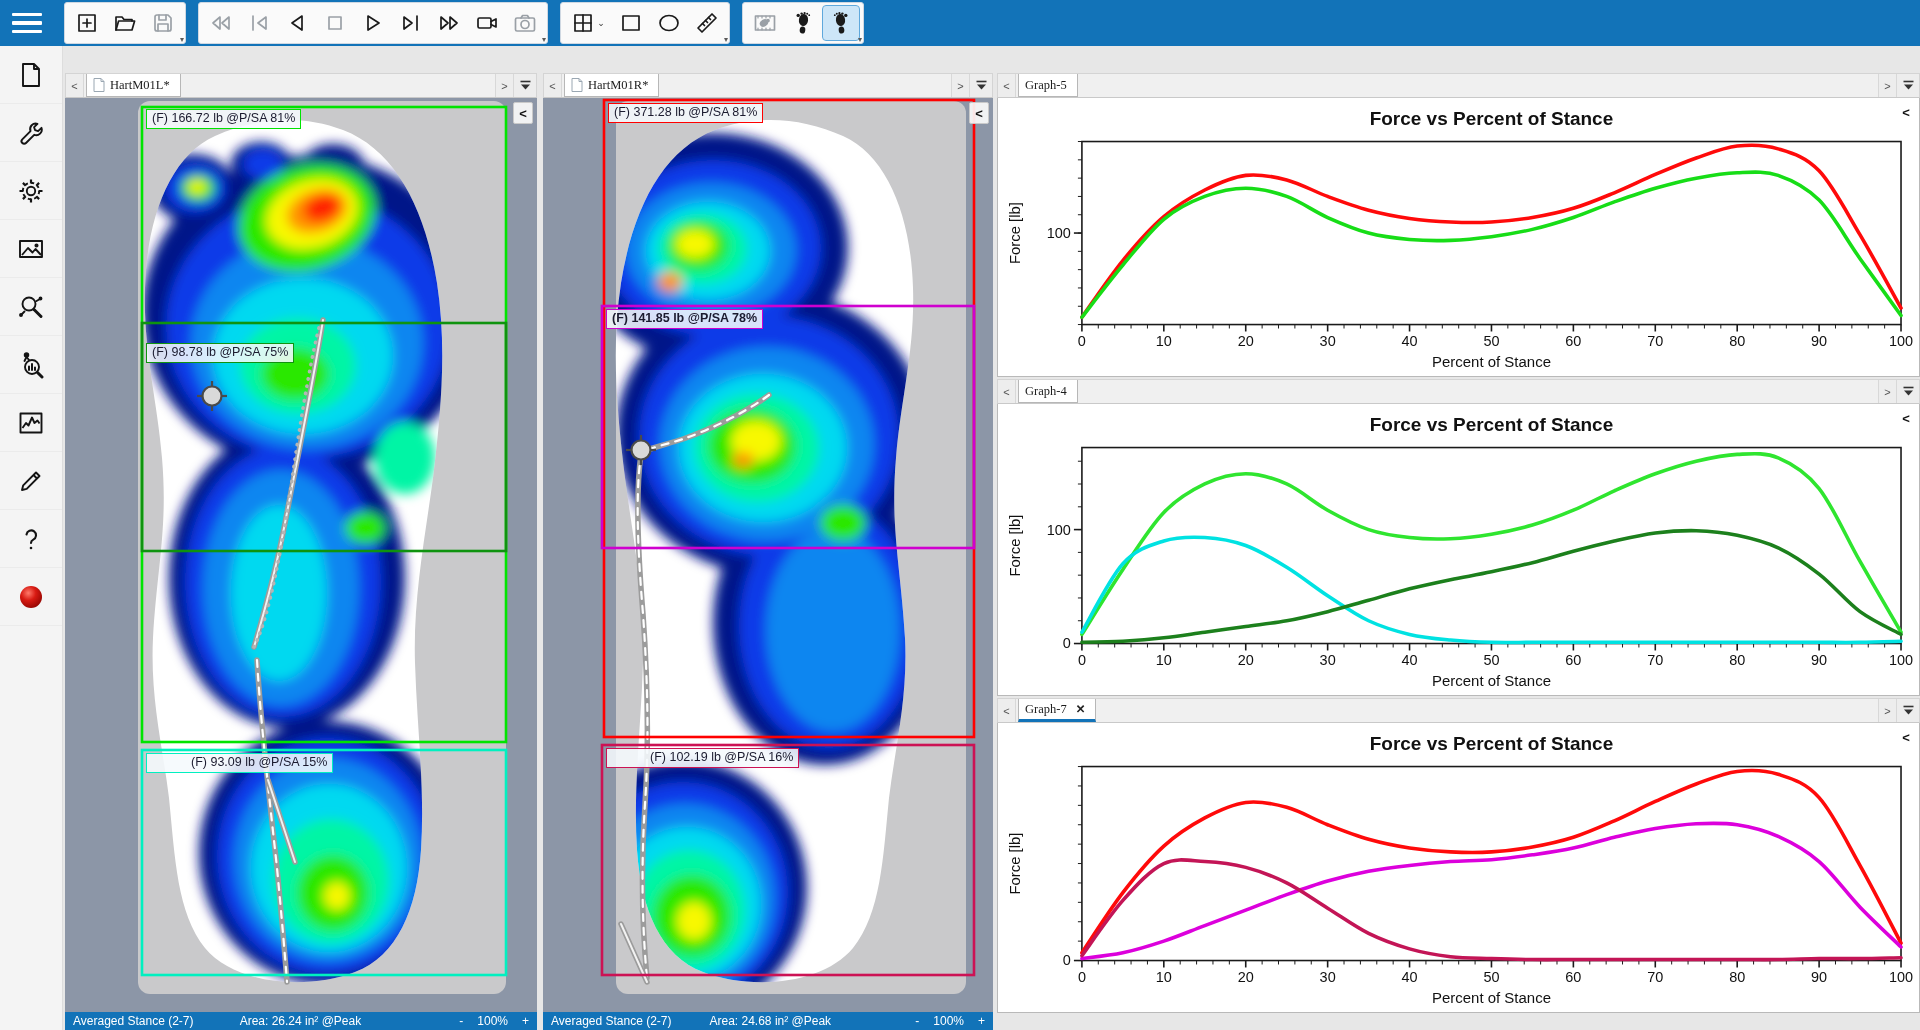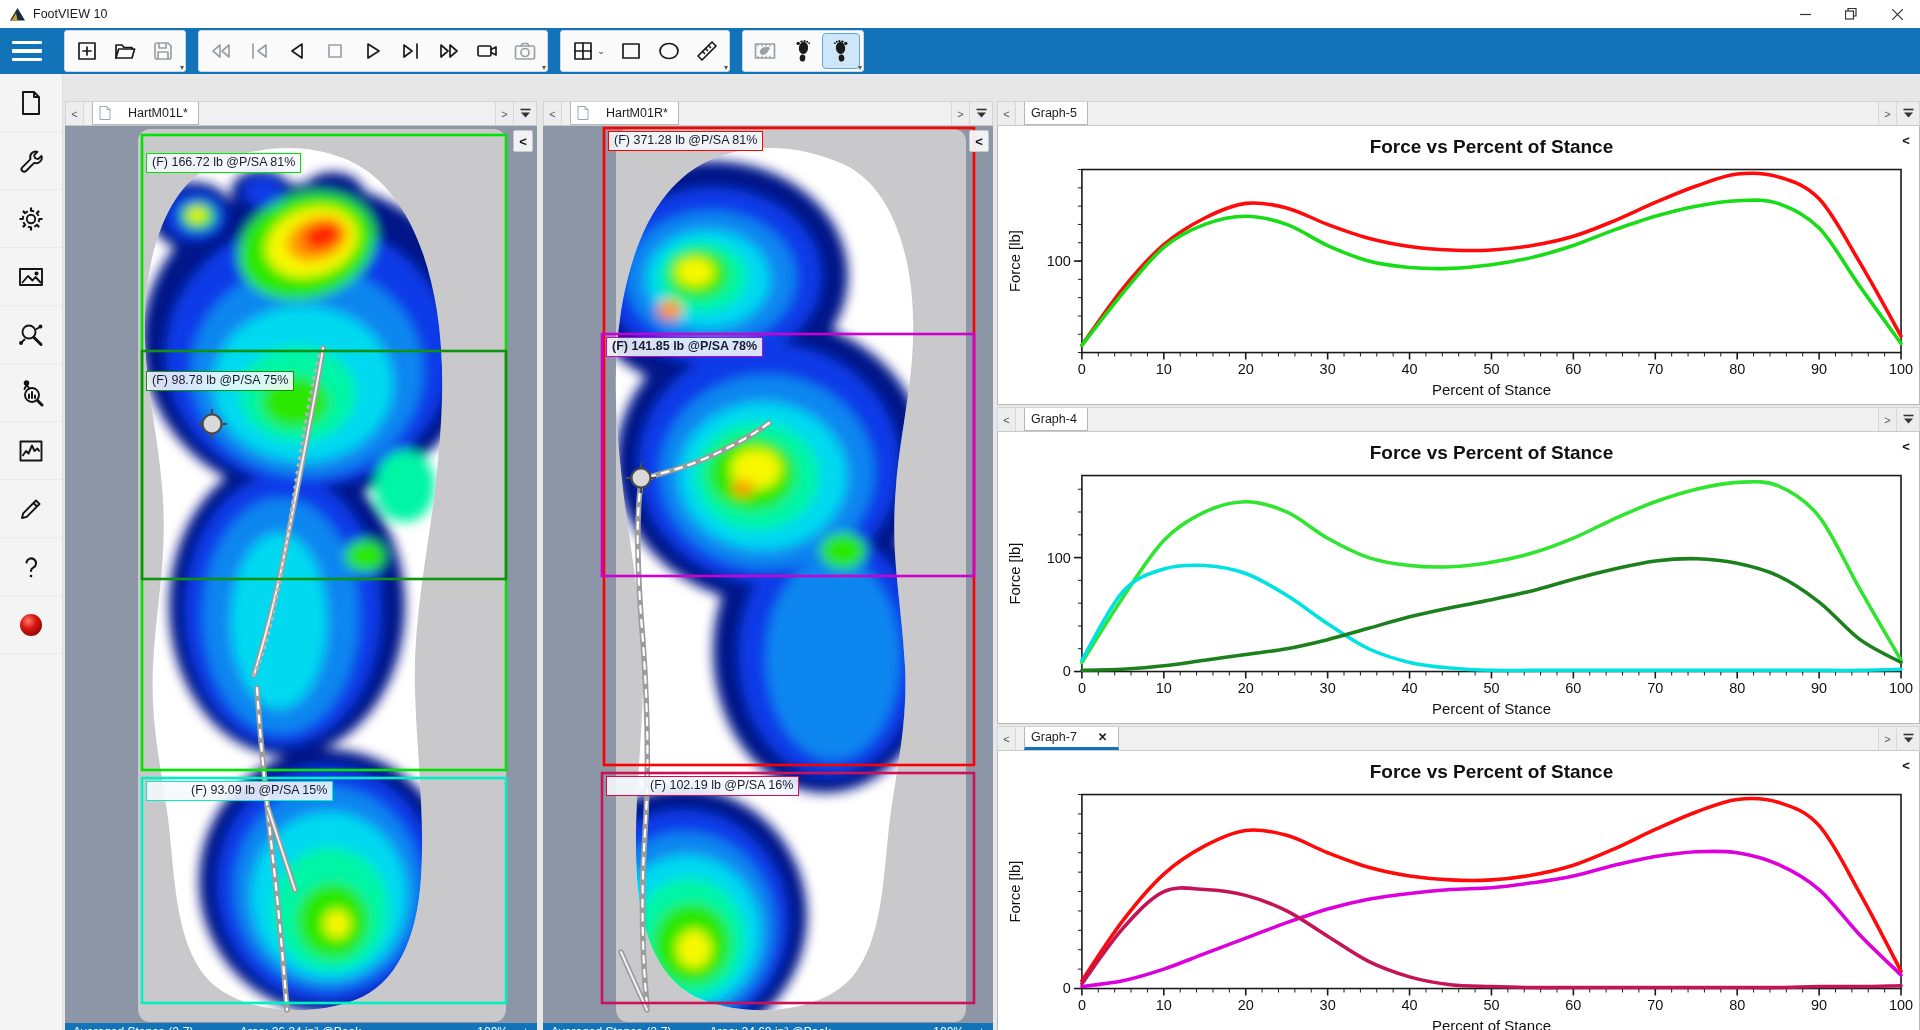--- a/index.html
+++ b/index.html
@@ -37,22 +37,22 @@
   .panel{display:flex;flex-direction:column;background:#fff;}
   .panel.foot-left{width:472px;margin-left:2px;}
   .panel.foot-right{width:450px;margin-left:6px;}
 
   
   .tabbar{height:23px;background:#F0F0F0;border:1px solid #D4D4D4;border-bottom:1px solid #C9C9C9;
     display:flex;align-items:stretch;flex:0 0 auto;}
   .tab-nav{width:17px;display:flex;align-items:center;justify-content:center;font-size:11px;color:#555;
     background:#EDEDED;border-right:1px solid #D8D8D8;}
   .tab-nav.right{border-left:1px solid #D8D8D8;border-right:none;}
-  .tab{background:#FFFFFF;border:1px solid #B7B7B7;border-top:none;margin:0 0 0 8px;display:flex;align-items:center;
-    padding:0 10px 0 6px;font-size:12.5px;color:#1c1c1c;position:relative;gap:17px;}
+  .tab{background:#FFFFFF;border:1px solid #B7B7B7;border-top:none;margin:0 0 0 2px;display:flex;align-items:center;
+    padding:0 10px 0 6px;font-size:12.5px;color:#1c1c1c;position:relative;gap:5px;font-family:Liberation Serif, serif;}
   .tab.active{border-bottom:3px solid #1273B8;padding-bottom:0;}
   .tab .close{font-size:11.5px;color:#222;margin-left:4px;font-weight:bold;}
   .tab-fill{flex:1;}
   .tab-menu{width:22px;display:flex;align-items:center;justify-content:center;background:#EDEDED;border-left:1px solid #D8D8D8;}
 
   
   .foot-content{position:relative;flex:1;background:#8C96A7;overflow:hidden;}
   .foot-content svg.foot-art{position:absolute;left:0;top:0;}
   .chip{position:absolute;font-size:12.5px;color:#1b1b2f;background:rgba(245,249,253,0.88);
     padding:1px 5px 2px 5px;white-space:nowrap;line-height:15px;}
@@ -76,46 +76,20 @@
   .gsection svg.chart{position:absolute;left:0;top:0;width:100%;height:100%;}
   #gsec2{height:304px;}
   #gsec3{height:317px;margin-top:2px;}
   #gsec4{height:315px;margin-top:2px;}
 </style>
 </head>
 <body>
 
 <div id="app">
 
-  <div class="titlebar">
-    <span class="tb-logo">
-      <svg width="15" height="13" viewBox="0 0 15 13">
-        <polygon points="0,12.5 7.5,0 15,12.5" fill="#1E2B3C"></polygon>
-        <polygon points="1.5,12.5 6,5 7.5,12.5" fill="#C9A227"></polygon>
-      </svg>
-    </span>
-    <span class="tb-title">FootVIEW 10</span>
-    <span class="tb-spacer"></span>
-    <span class="wbtn">
-      <svg width="11" height="11" viewBox="0 0 11 11" fill="none" stroke-width="1.2">
-          <line x1="0" y1="5.5" x2="11" y2="5.5"></line>
-        </svg>
-    </span>
-    <span class="wbtn">
-      <svg width="12" height="12" viewBox="0 0 12 12" fill="none" stroke-width="1.2">
-        <rect x="0.5" y="3" width="8" height="8"></rect>
-          <path d="M3 3V0.5h8V8h-2.5"></path>
-      </svg>
-    </span>
-    <span class="wbtn">
-      <svg width="11" height="11" viewBox="0 0 11 11" fill="none" stroke-width="1.2">
-          <path d="M0 0l11 11M11 0L0 11"></path>
-        </svg>
-    </span>
-  </div>
 
   <div class="toolbar">
     <div class="hamburger">
         <span></span>
         <span></span>
         <span></span>
       </div>
     <div id="toolbar-groups" style="display:flex;gap:12px;">
         <div class="tgroup">
           <div class="tbtn">
@@ -408,21 +382,21 @@
               <g>
                 <line x1="132" y1="298" x2="162" y2="298" stroke="#4a4a4a" stroke-width="2.2"></line>
                 <line x1="147" y1="283" x2="147" y2="313" stroke="#4a4a4a" stroke-width="2.2"></line>
                 <circle cx="147" cy="298" r="9.5" fill="#D9D9D9" stroke="#4a4a4a" stroke-width="2.2"></circle>
               </g>
               <rect x="77" y="9" width="364" height="635" fill="none" stroke="#00E400" stroke-width="2.6"></rect>
               <rect x="77" y="225" width="364" height="228" fill="none" stroke="#0F930F" stroke-width="2.6"></rect>
               <rect x="77" y="652" width="364" height="225" fill="none" stroke="#00F0C0" stroke-width="2.6"></rect>
             </svg>
           <span class="collapse">&lt;</span>
-        <div class="chip" style="left: 81px; top: 11px; border: 1.5px solid rgb(0, 228, 0); margin-top: 16px;">(F) 166.72 lb @P/SA 81%</div>
+        <div class="chip" style="left: 81px; top: 11px; border: 1.5px solid rgb(0, 228, 0);">(F) 166.72 lb @P/SA 81%</div>
             <div class="chip" style="left: 81px; top: 245px; border: 1.5px solid rgb(15, 147, 15);">(F) 98.78 lb @P/SA 75%</div>
             <div class="chip" style="left: 81px; top: 655px; border: 1.5px solid rgb(0, 240, 192); padding-left: 44px;">(F) 93.09 lb @P/SA 15%</div>
           </div>
         <div class="statusbar">
           <span class="sb-mode">Averaged Stance (2-7)</span>
           <span class="sb-area">Area: 26.24 in² @Peak</span>
           <span class="sb-fill"></span>
           <span class="sb-zoom">
             <span>-</span>
             <span>100%</span>

